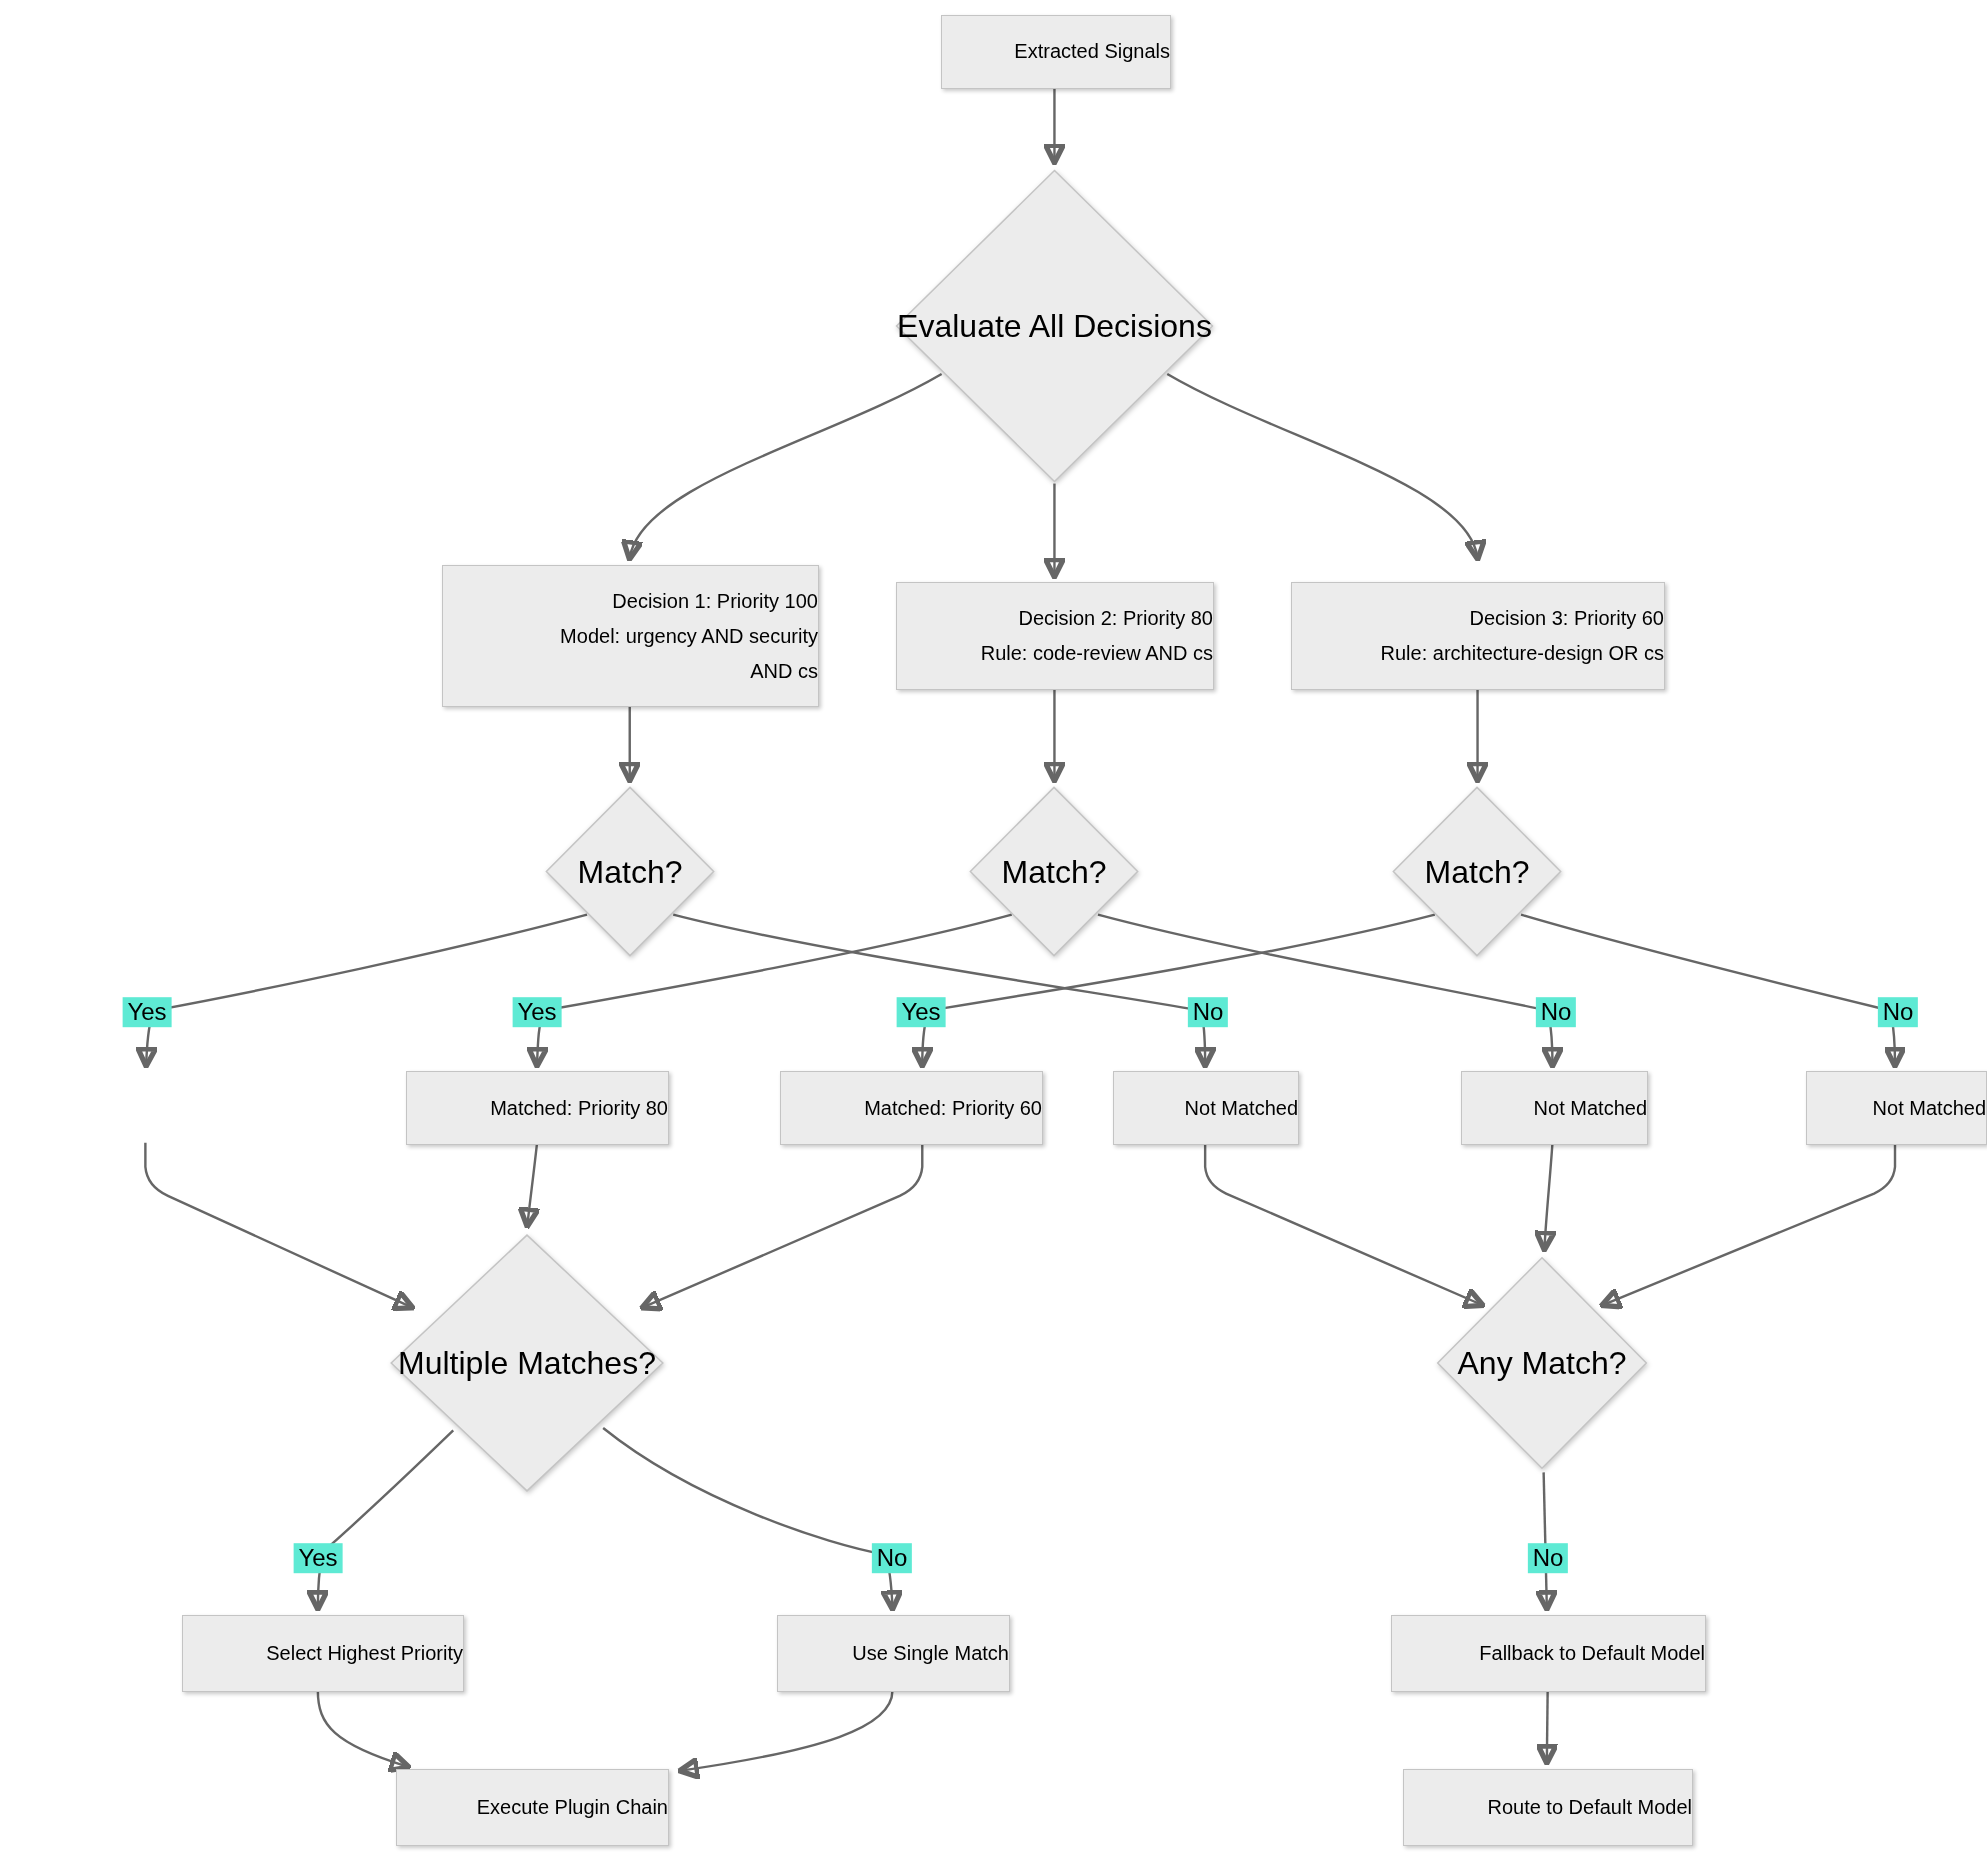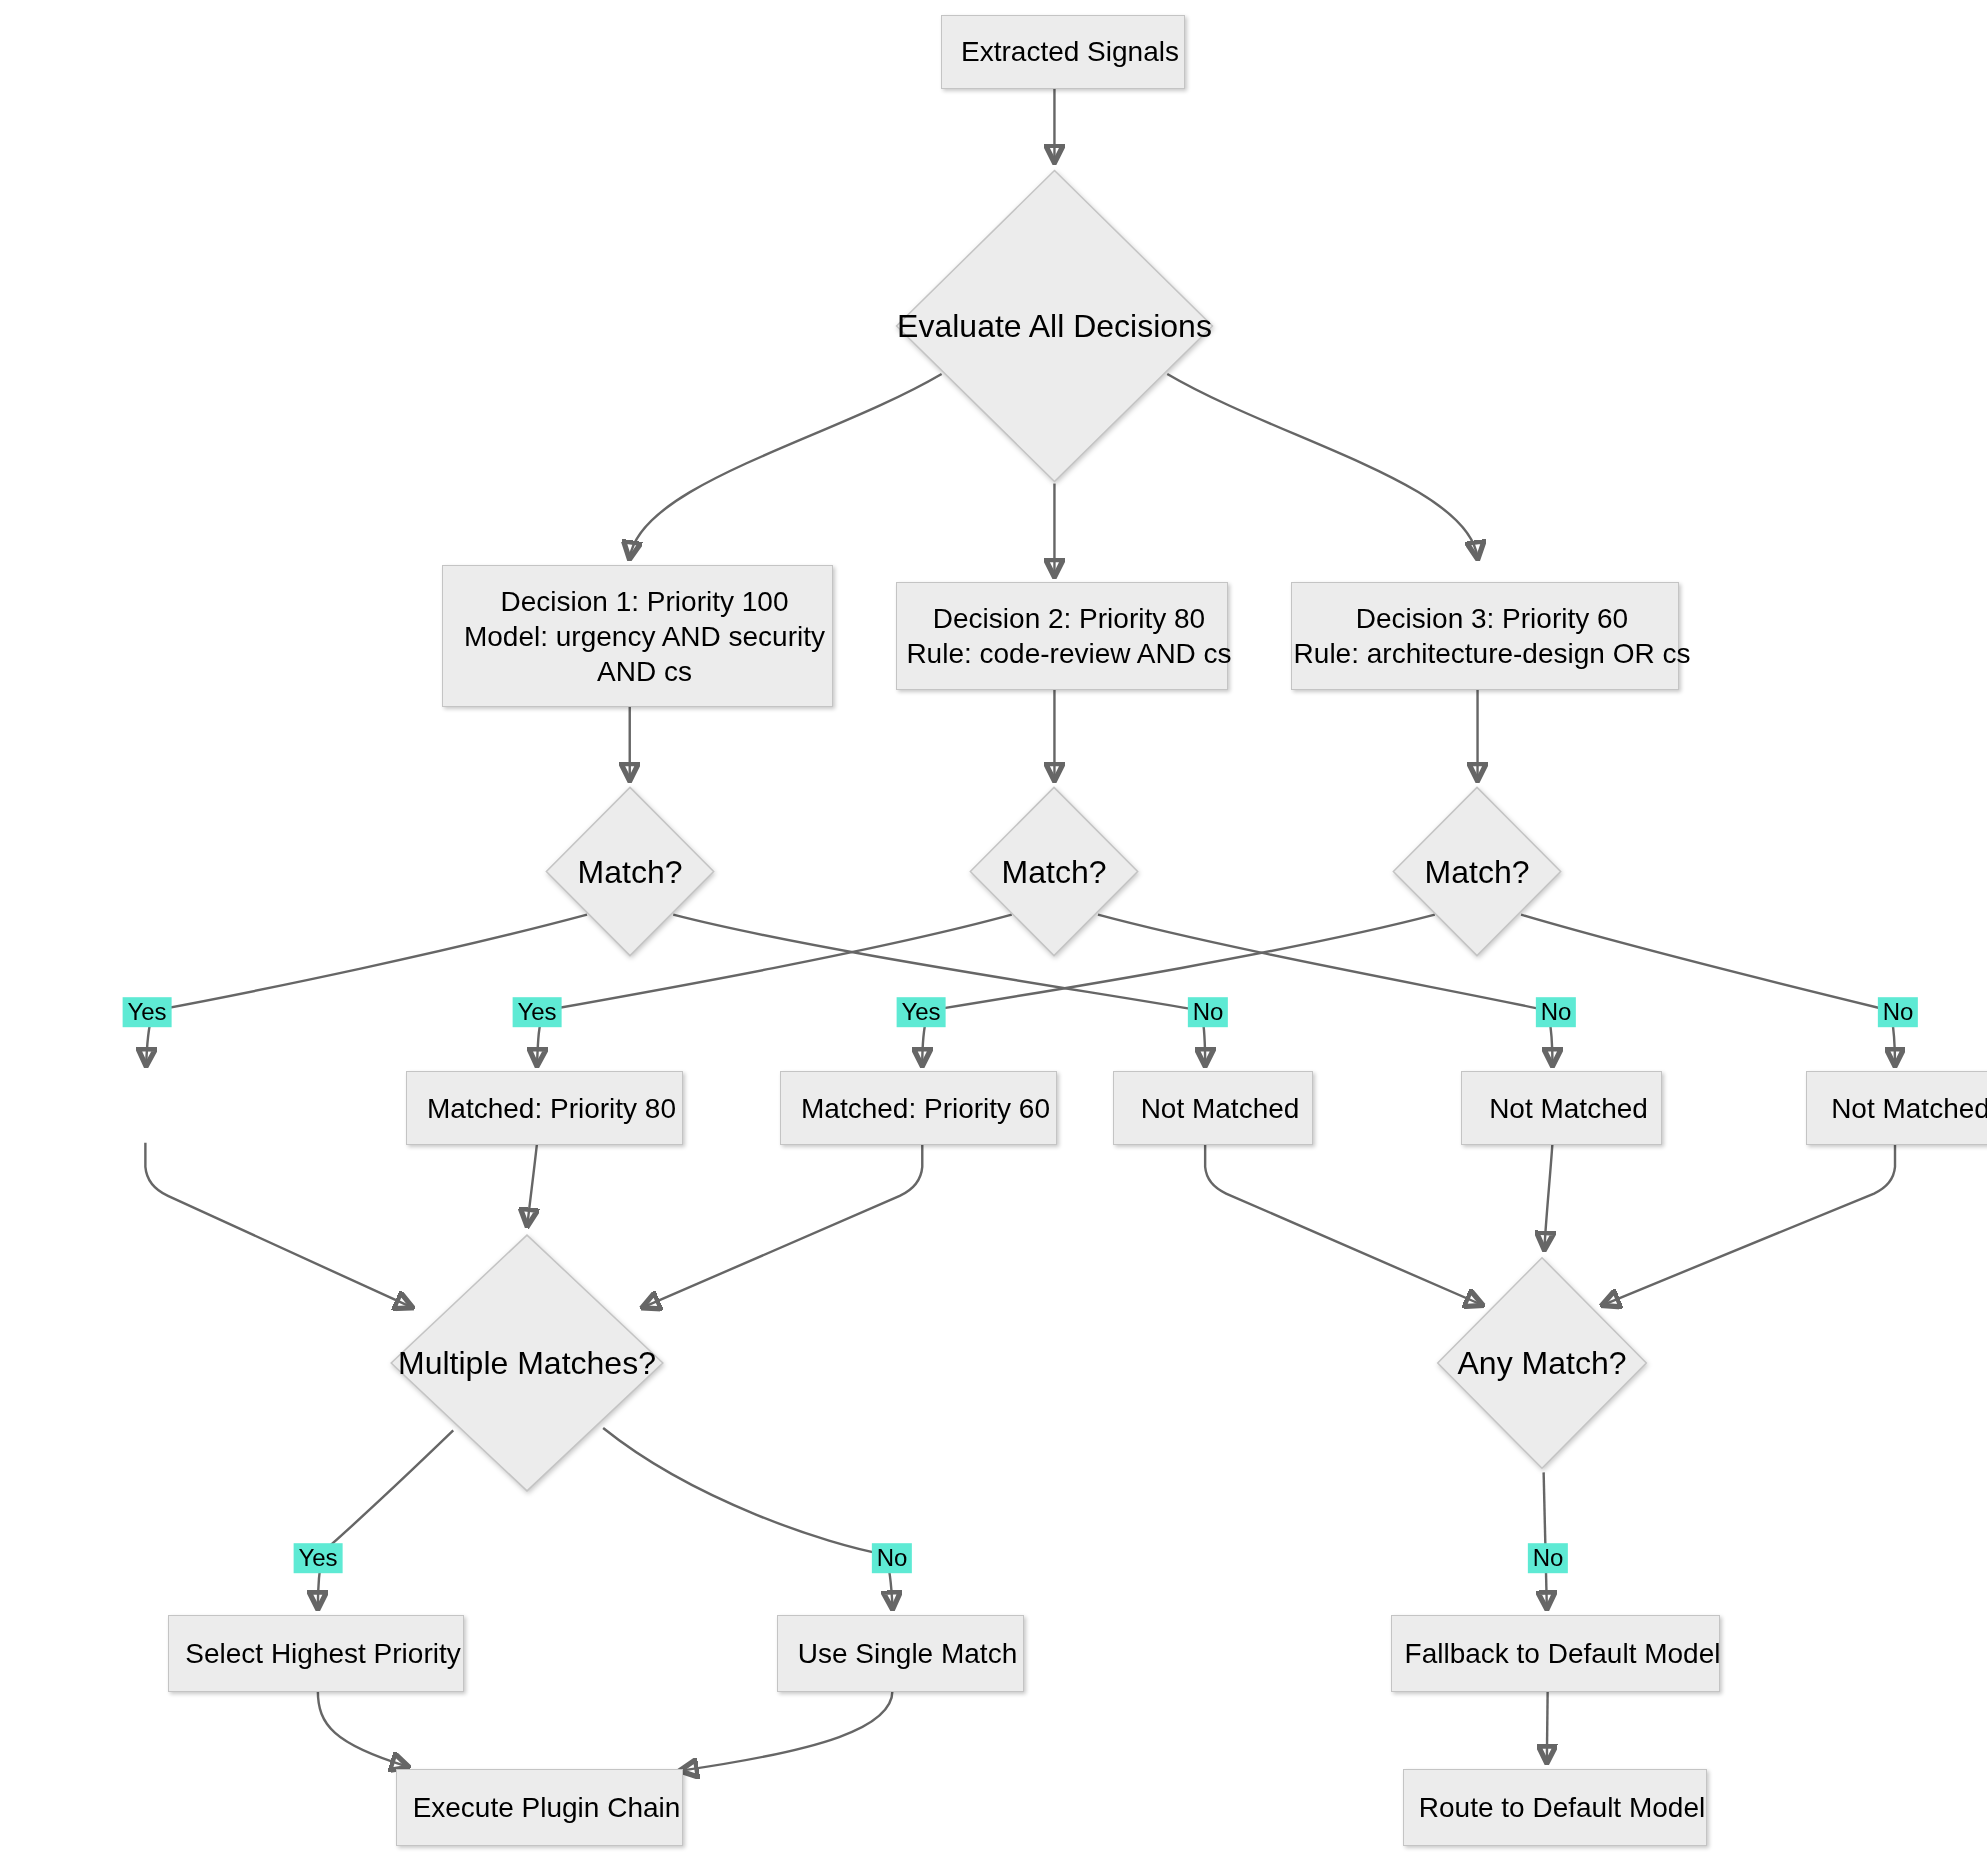--- a/index.html
+++ b/index.html
@@ -2,22 +2,22 @@
 <html style="font-size:13px"><head>
 <meta charset="utf-8">
 <style>
   html,body{margin:0;padding:0;background:#ffffff;}
   #canvas{position:relative;width:1988px;height:1856px;background:#ffffff;
           font-family:"Liberation Sans","DejaVu Sans",sans-serif;color:#000;overflow:hidden;}
   #edges{position:absolute;left:0;top:0;width:1988px;height:1856px;}
   #edges path{fill:none;stroke:#666666;stroke-width:3px;}
   .rect{position:absolute;background:#ececec;border:1.2px solid #c4c4c4;
         box-shadow:1.6px 2.4px 4px rgba(0,0,0,0.22);
-        display:flex;flex-direction:column;align-items:center;justify-content:center;
-        font-size:28px;line-height:35px;text-align:center;white-space:nowrap;padding-left:14px;}
+        display:flex;flex-direction:column;align-items:flex-end;justify-content:center;
+        font-size:20px;line-height:35px;text-align:center;white-space:nowrap;}
   .diamond{position:absolute;}
   .diamond svg{position:absolute;left:0;top:0;width:100%;height:100%;overflow:visible;
                filter:drop-shadow(1.6px 2.4px 2.4px rgba(0,0,0,0.22));}
   .diamond polygon{fill:#ececec;stroke:#c4c4c4;stroke-width:1.5;vector-effect:non-scaling-stroke;}
   .diamond .nlabel{position:absolute;left:50%;top:50%;transform:translate(-50%,-50%);
                    font-size:32px;white-space:nowrap;}
   .elabel{position:absolute;transform:translate(-50%,-50%);background:#5eead4;
           padding:0.8px 4.8px;font-size:24px;white-space:nowrap;text-align:right;}
 </style>
 </head>
@@ -139,21 +139,21 @@
     <svg viewBox="0 0 100 100" preserveAspectRatio="none">
         <polygon points="50,0.8 99.2,50 50,99.2 0.8,50"></polygon>
       </svg>
     <span class="nlabel">Any Match?</span>
   </div>
 
   <span class="elabel" style="left:318px;top:1558px">Yes</span>
   <span class="elabel" style="left:892px;top:1558px">No</span>
   <span class="elabel" style="left:1548px;top:1558px">No</span>
 
-  <div class="rect" style="left:168px;top:1615px;width:280px;height:75px">
+  <div class="rect" style="left:182px;top:1615px;width:280px;height:75px">
     <span>Select Highest Priority</span>
   </div>
   <div class="rect" style="left:777px;top:1615px;width:231px;height:75px">
     <span>Use Single Match</span>
   </div>
   <div class="rect" style="left:1391px;top:1615px;width:313px;height:75px">
     <span>Fallback to Default Model</span>
   </div>
 
   <div class="rect" style="left:396px;top:1769px;width:271px;height:75px">

